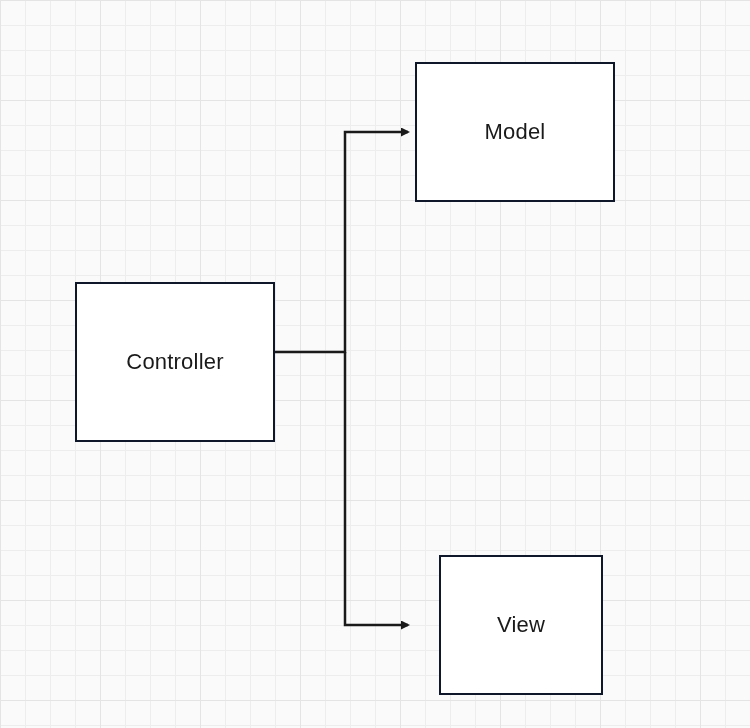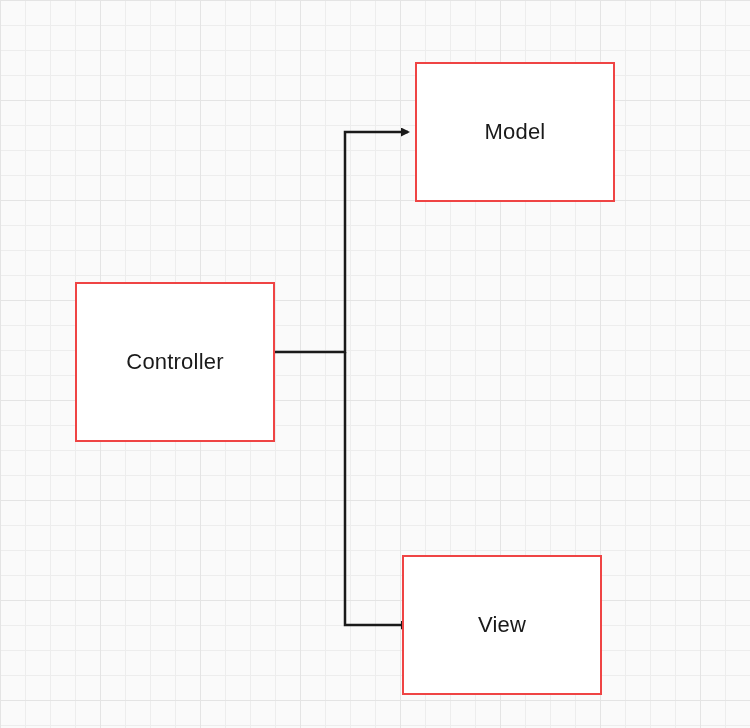--- a/index.html
+++ b/index.html
@@ -40,44 +40,44 @@
     .canvas {
       position: absolute;
       top: 0;
       left: 0;
       width: 750px;
       height: 728px;
     }
     .node {
       position: absolute;
       background: #ffffff;
-      border: 2px solid #ef4444;
+      border: 2px solid #0f172a;
       display: flex;
       align-items: center;
       justify-content: center;
       font-size: 22px;
       color: #1a1a1a;
       letter-spacing: 0.2px;
     }
     .node-controller {
       left: 75px;
       top: 282px;
       width: 200px;
       height: 160px;
     }
     .node-model {
       left: 415px;
       top: 62px;
       width: 200px;
       height: 140px;
     }
     .node-view {
-      left: 402px;
+      left: 439px;
       top: 555px;
-      width: 200px;
+      width: 164px;
       height: 140px;
     }
     svg.connectors {
       position: absolute;
       top: 0;
       left: 0;
       width: 750px;
       height: 728px;
       pointer-events: none;
     }

